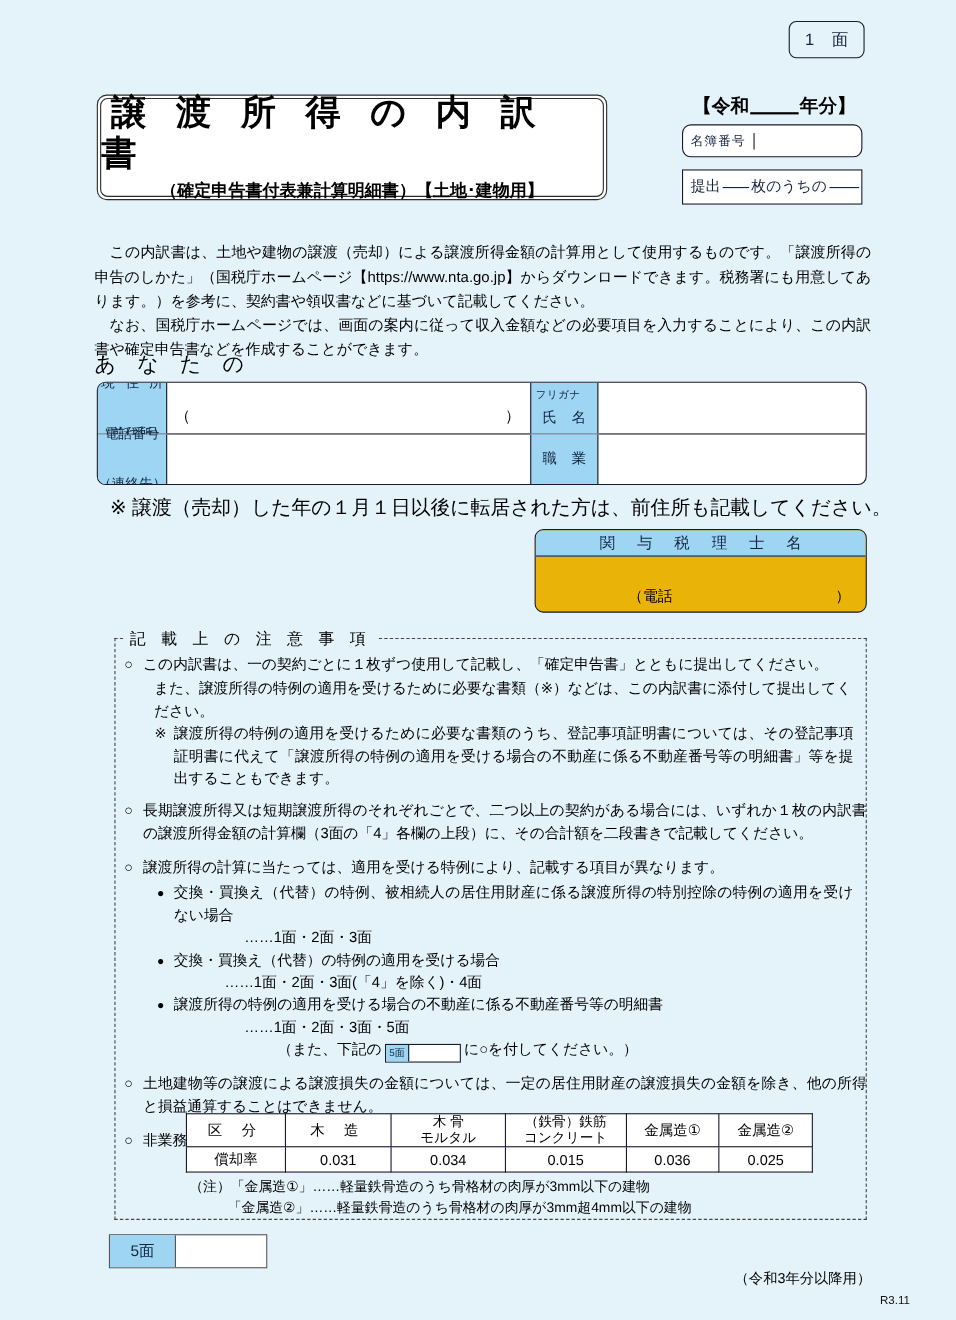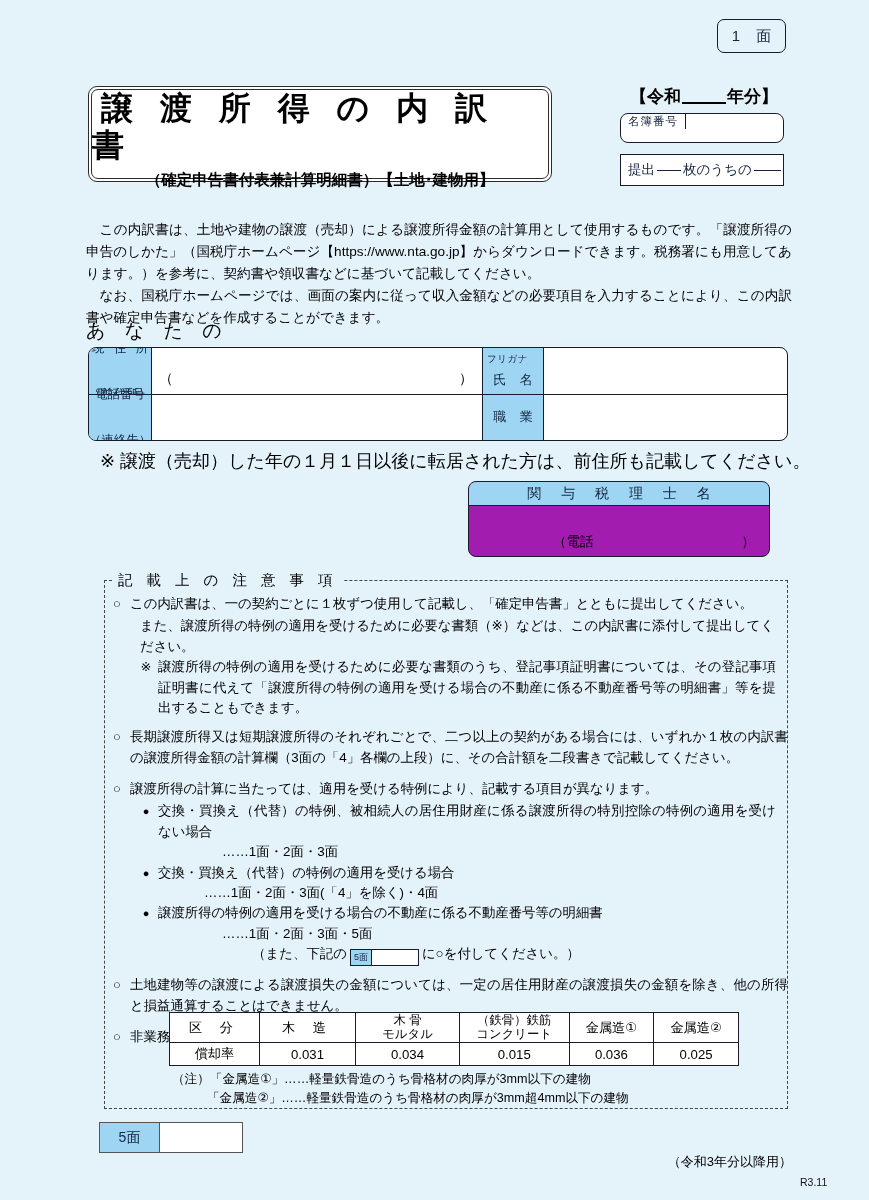--- a/index.html
+++ b/index.html
@@ -55,21 +55,21 @@
   }
   .title-box-inner {
     width: 100%;
     height: 100%;
     border: 1.1px solid #2b2b2b;
     border-radius: 7px;
     box-sizing: border-box;
     display: flex;
     flex-direction: column;
     align-items: center;
-    justify-content: space-between;
+    justify-content: center;
   }
   .title-main {
     font-size: 32px;
     font-weight: bold;
     letter-spacing: 9px;
     text-indent: 9px;
     line-height: 1.15;
     color: #000;
   }
   .title-sub {
@@ -104,21 +104,21 @@
   .roster-box {
     position: absolute;
     left: 620px;
     top: 113px;
     width: 164px;
     height: 30px;
     border: 1.2px solid #1a1a2e;
     border-radius: 8px;
     background: #fff;
     display: flex;
-    align-items: flex-start;
+    align-items: center;
     overflow: hidden;
     box-sizing: border-box;
   }
   .roster-label {
     width: 64px;
     display: flex;
     align-items: center;
     justify-content: center;
     font-size: 11.5px;
     letter-spacing: 1px;
@@ -266,27 +266,27 @@
     left: 100px;
     top: 449px;
     font-size: 18px;
     color: #000;
     white-space: nowrap;
   }
 
   
   .ta-box {
     position: absolute;
-    left: 468px;
+    left: 486px;
     top: 481px;
     width: 302px;
     height: 76px;
     border: 1.3px solid #1a1a2e;
     border-radius: 8px;
-    background: #a21caf;
+    background: #eab308;
     box-sizing: border-box;
     overflow: hidden;
   }
   .ta-head {
     height: 23px;
     background: #9ed5f2;
     border-bottom: 1.2px solid #1a1a2e;
     display: flex;
     align-items: center;
     justify-content: center;

